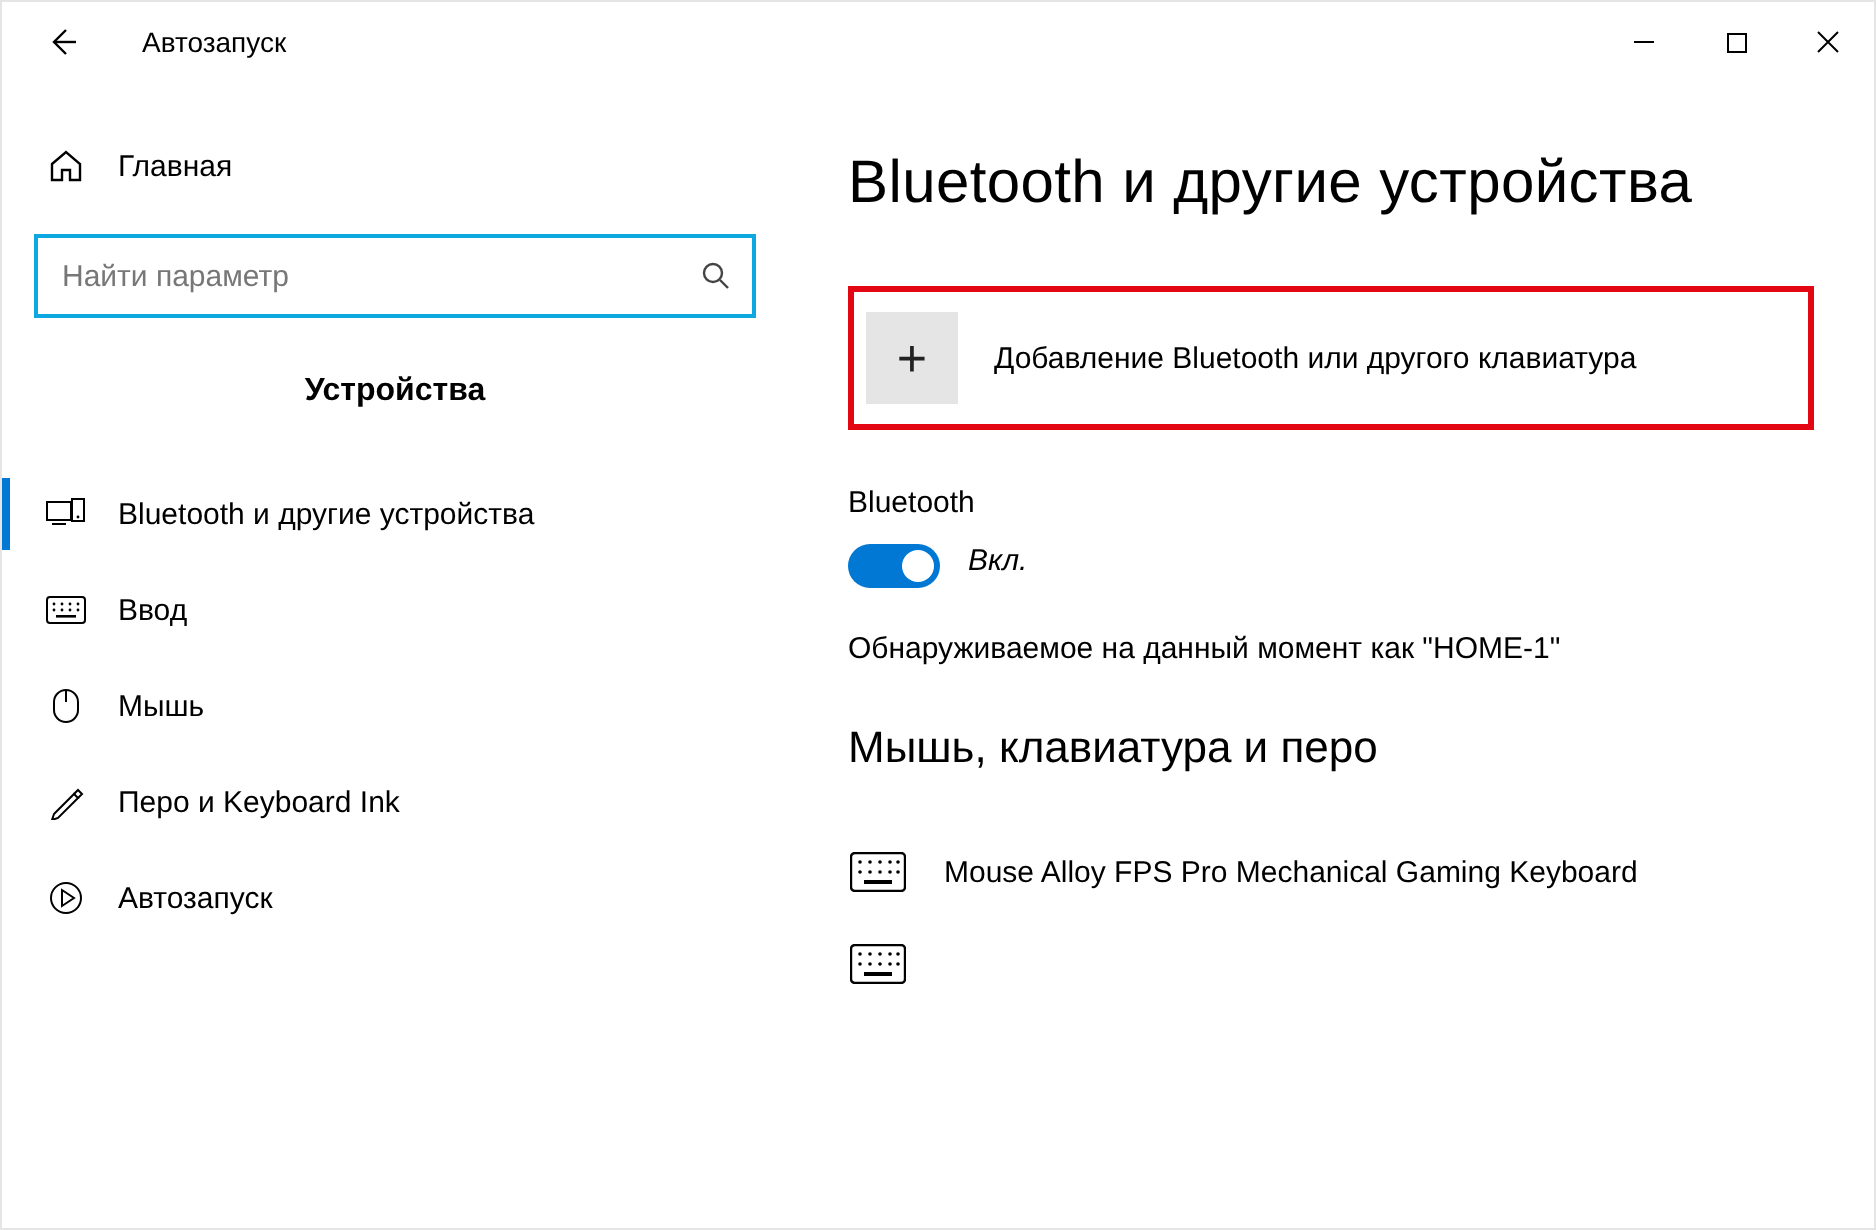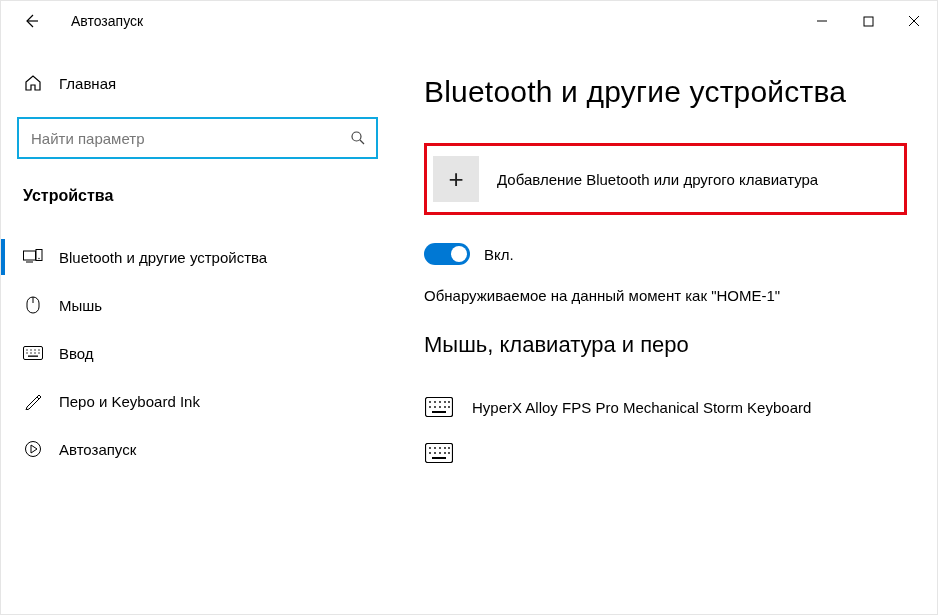--- a/index.html
+++ b/index.html
@@ -69,20 +69,21 @@
   .search-input::placeholder { color: #777; }
   .search-icon-btn {
     position: absolute; right: 10px; top: 50%; transform: translateY(-50%);
     color: #333;
   }
   .category-header {
     padding: 8px 22px;
     font-weight: 600;
     font-size: 16px;
     margin-bottom: 20px;
+    text-align: center;
   }
   .nav-item {
     display: flex; align-items: center;
     padding: 14px 20px 14px 22px;
     cursor: pointer;
     position: relative;
   }
   .nav-item.active::before {
     content: "";
     position: absolute;
@@ -113,21 +114,21 @@
   }
   .add-icon-box {
     width: 46px; height: 46px;
     background: #e5e5e5;
     display: flex; align-items: center; justify-content: center;
     margin-right: 18px;
   }
   .add-icon-box span { font-size: 26px; font-weight: 300; color: #222; }
   .add-text { font-size: 15px; }
   .section-label { margin-bottom: 12px; font-size: 15px; }
-  .toggle-row { display: flex; align-items: center; margin-bottom: 22px; }
+  .toggle-row { display: flex; align-items: flex-start; margin-bottom: 22px; font-style: italic; }
   .toggle {
     width: 46px; height: 22px;
     background: #0078d4;
     border-radius: 11px;
     position: relative;
     cursor: pointer;
     margin-right: 14px;
   }
   .toggle::after {
     content: "";
@@ -223,48 +224,48 @@
               <rect x="13" y="0.5" width="6" height="11" fill="none" stroke="#000" stroke-width="1"></rect>
               <circle cx="16" cy="9.5" r="0.7" fill="#000"></circle>
             </svg>
         </span>
         <span class="label">Bluetooth и другие устройства</span>
       </div>
 
 
       <div class="nav-item">
         <span class="icon">
-          <svg width="14" height="18" viewBox="0 0 14 18">
-              <rect x="1" y="1" width="12" height="16" rx="6" fill="none" stroke="#000" stroke-width="1"></rect>
-              <path d="M7 1 V7" stroke="#000" stroke-width="1"></path>
-            </svg>
-        </span>
-        <span class="label">Мышь</span>
-      </div>
-
-      <div class="nav-item">
-        <span class="icon">
           <svg width="20" height="14" viewBox="0 0 20 14">
               <rect x="0.5" y="0.5" width="19" height="13" rx="1.5" fill="none" stroke="#000" stroke-width="1"></rect>
               <circle cx="4" cy="4" r="0.7" fill="#000"></circle>
               <circle cx="8" cy="4" r="0.7" fill="#000"></circle>
               <circle cx="12" cy="4" r="0.7" fill="#000"></circle>
               <circle cx="16" cy="4" r="0.7" fill="#000"></circle>
               <circle cx="4" cy="7" r="0.7" fill="#000"></circle>
               <circle cx="8" cy="7" r="0.7" fill="#000"></circle>
               <circle cx="12" cy="7" r="0.7" fill="#000"></circle>
               <circle cx="16" cy="7" r="0.7" fill="#000"></circle>
               <rect x="5" y="9.5" width="10" height="1.3" fill="#000"></rect>
             </svg>
         </span>
         <span class="label">Ввод</span>
       </div>
 
       <div class="nav-item">
         <span class="icon">
+          <svg width="14" height="18" viewBox="0 0 14 18">
+              <rect x="1" y="1" width="12" height="16" rx="6" fill="none" stroke="#000" stroke-width="1"></rect>
+              <path d="M7 1 V7" stroke="#000" stroke-width="1"></path>
+            </svg>
+        </span>
+        <span class="label">Мышь</span>
+      </div>
+
+      <div class="nav-item">
+        <span class="icon">
           <svg width="18" height="18" viewBox="0 0 18 18">
               <path d="M3 15 L13 5 L15 7 L5 17 L2 18 Z" fill="none" stroke="#000" stroke-width="1"></path>
               <path d="M13 5 L15 3 L17 5 L15 7" fill="none" stroke="#000" stroke-width="1"></path>
             </svg>
         </span>
         <span class="label">Перо и Keyboard Ink</span>
       </div>
 
       <div class="nav-item">
         <span class="icon">
@@ -280,20 +281,21 @@
     <div class="main">
       <h1 class="page-title">Bluetooth и другие устройства</h1>
 
       <div class="add-device">
         <div class="add-icon-box">
             <span>+</span>
           </div>
         <div class="add-text">Добавление Bluetooth или другого клавиатура</div>
       </div>
 
+      <div class="section-label">Bluetooth</div>
       <div class="toggle-row">
         <div class="toggle"></div>
         <span>Вкл.</span>
       </div>
 
       <div class="discoverable">Обнаруживаемое на данный момент как "HOME-1"</div>
 
       <h2 class="sub-heading">Мышь, клавиатура и перо</h2>
 
       <div class="device-row">
@@ -306,21 +308,21 @@
               <circle cx="20" cy="5" r="0.9" fill="#000"></circle>
               <circle cx="24" cy="5" r="0.9" fill="#000"></circle>
               <circle cx="5" cy="10" r="0.9" fill="#000"></circle>
               <circle cx="10" cy="10" r="0.9" fill="#000"></circle>
               <circle cx="15" cy="10" r="0.9" fill="#000"></circle>
               <circle cx="20" cy="10" r="0.9" fill="#000"></circle>
               <circle cx="24" cy="10" r="0.9" fill="#000"></circle>
               <rect x="7" y="14" width="14" height="2" fill="#000"></rect>
             </svg>
         </span>
-        <span class="device-label">HyperX Alloy FPS Pro Mechanical Storm Keyboard</span>
+        <span class="device-label">Mouse Alloy FPS Pro Mechanical Gaming Keyboard</span>
       </div>
 
       <div class="device-row">
         <span class="device-icon">
           <svg width="28" height="20" viewBox="0 0 28 20">
               <rect x="0.5" y="0.5" width="27" height="19" rx="2" fill="none" stroke="#000" stroke-width="1.2"></rect>
               <circle cx="5" cy="5" r="0.9" fill="#000"></circle>
               <circle cx="10" cy="5" r="0.9" fill="#000"></circle>
               <circle cx="15" cy="5" r="0.9" fill="#000"></circle>
               <circle cx="20" cy="5" r="0.9" fill="#000"></circle>

